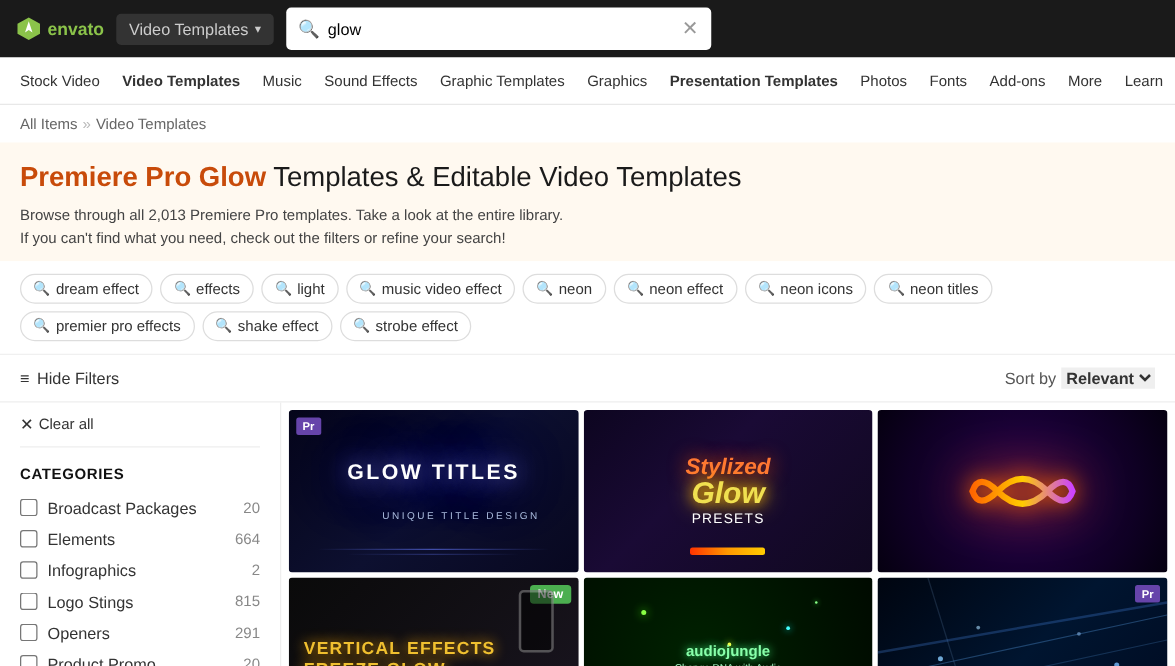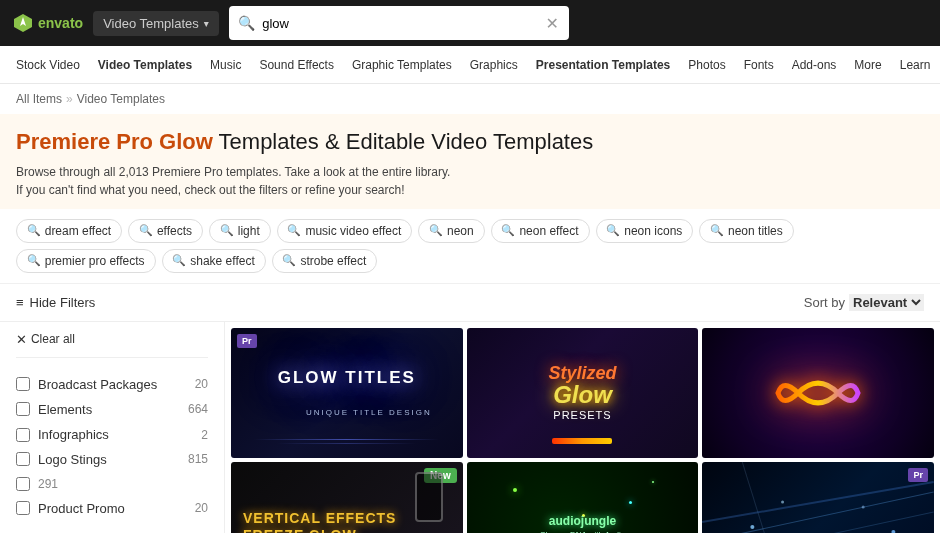--- a/index.html
+++ b/index.html
@@ -119,47 +119,49 @@
 
 <div style="display:flex;">
 
   <aside style="width:225px;flex-shrink:0;padding:10px 16px;border-right:1px solid #eee;min-height:350px;">
     <div style="display:flex;align-items:center;gap:4px;font-size:12px;color:#333;cursor:pointer;margin-bottom:14px;padding-bottom:10px;border-bottom:1px solid #eee;">
       <span style="font-size:13px;">✕</span>
       <span>Clear all</span>
     </div>
 
     <div>
+      <div style="font-size:12px;font-weight:700;color:#111;margin-bottom:8px;text-transform:uppercase;letter-spacing:0.5px;">Categories</div>
 
       <div style="display:flex;align-items:center;gap:8px;padding:5px 0;font-size:13px;color:#333;cursor:pointer;">
         <input type="checkbox" style="width: 14px; height: 14px; cursor: pointer;">
         <span style="flex:1;">Broadcast Packages</span>
         <span style="color:#888;font-size:12px;">20</span>
       </div>
 
       <div style="display:flex;align-items:center;gap:8px;padding:5px 0;font-size:13px;color:#333;cursor:pointer;">
         <input type="checkbox" style="width: 14px; height: 14px; cursor: pointer;">
         <span style="flex:1;">Elements</span>
         <span style="color:#888;font-size:12px;">664</span>
       </div>
 
-      <div style="display:flex;align-items:flex-end;gap:8px;padding:5px 0;font-size:13px;color:#333;cursor:pointer;">
+      <div style="display:flex;align-items:flex-start;gap:8px;padding:5px 0;font-size:13px;color:#333;cursor:pointer;">
         <input type="checkbox" style="width: 14px; height: 14px; cursor: pointer;">
         <span style="flex:1;">Infographics</span>
         <span style="color:#888;font-size:12px;">2</span>
       </div>
 
       <div style="display:flex;align-items:center;gap:8px;padding:5px 0;font-size:13px;color:#333;cursor:pointer;">
         <input type="checkbox" style="width: 14px; height: 14px; cursor: pointer;">
         <span style="flex:1;">Logo Stings</span>
         <span style="color:#888;font-size:12px;">815</span>
       </div>
 
       <div style="display:flex;align-items:center;gap:8px;padding:5px 0;font-size:13px;color:#333;cursor:pointer;">
         <input type="checkbox" style="width: 14px; height: 14px; cursor: pointer;">
+        <span style="flex:1;">Openers</span>
         <span style="color:#888;font-size:12px;">291</span>
       </div>
 
       <div style="display:flex;align-items:center;gap:8px;padding:5px 0;font-size:13px;color:#333;cursor:pointer;">
         <input type="checkbox" style="width: 14px; height: 14px; cursor: pointer;">
         <span style="flex:1;">Product Promo</span>
         <span style="color:#888;font-size:12px;">20</span>
       </div>
     </div>
   </aside>

